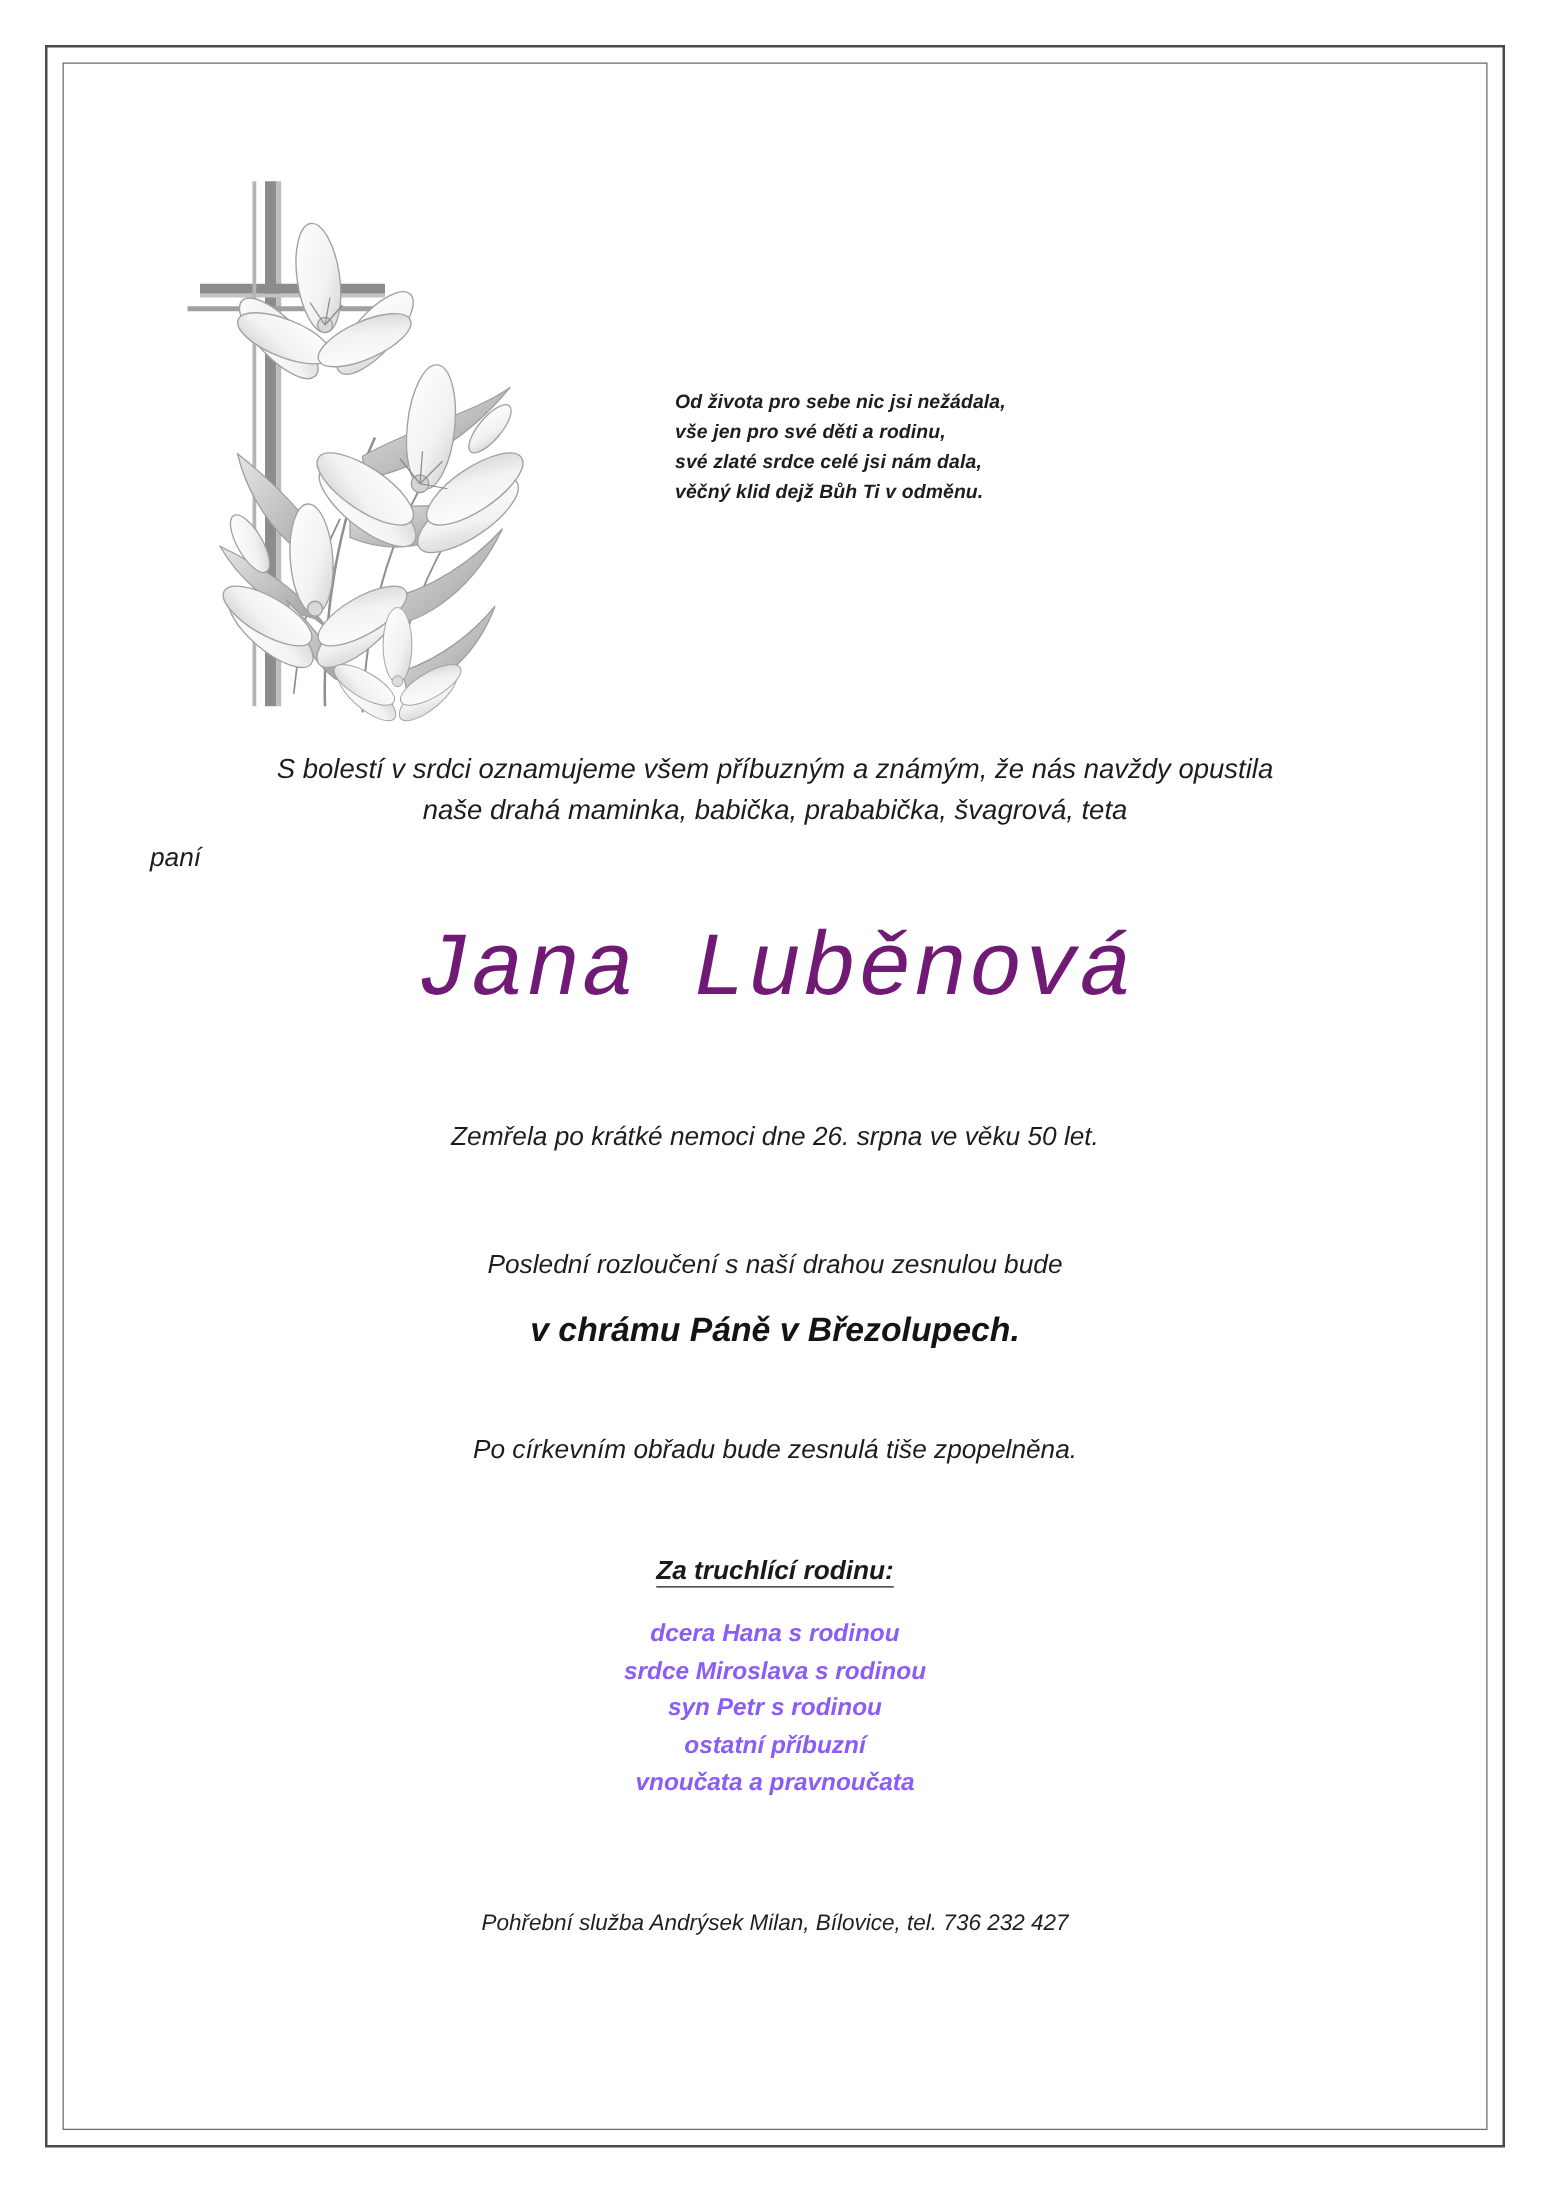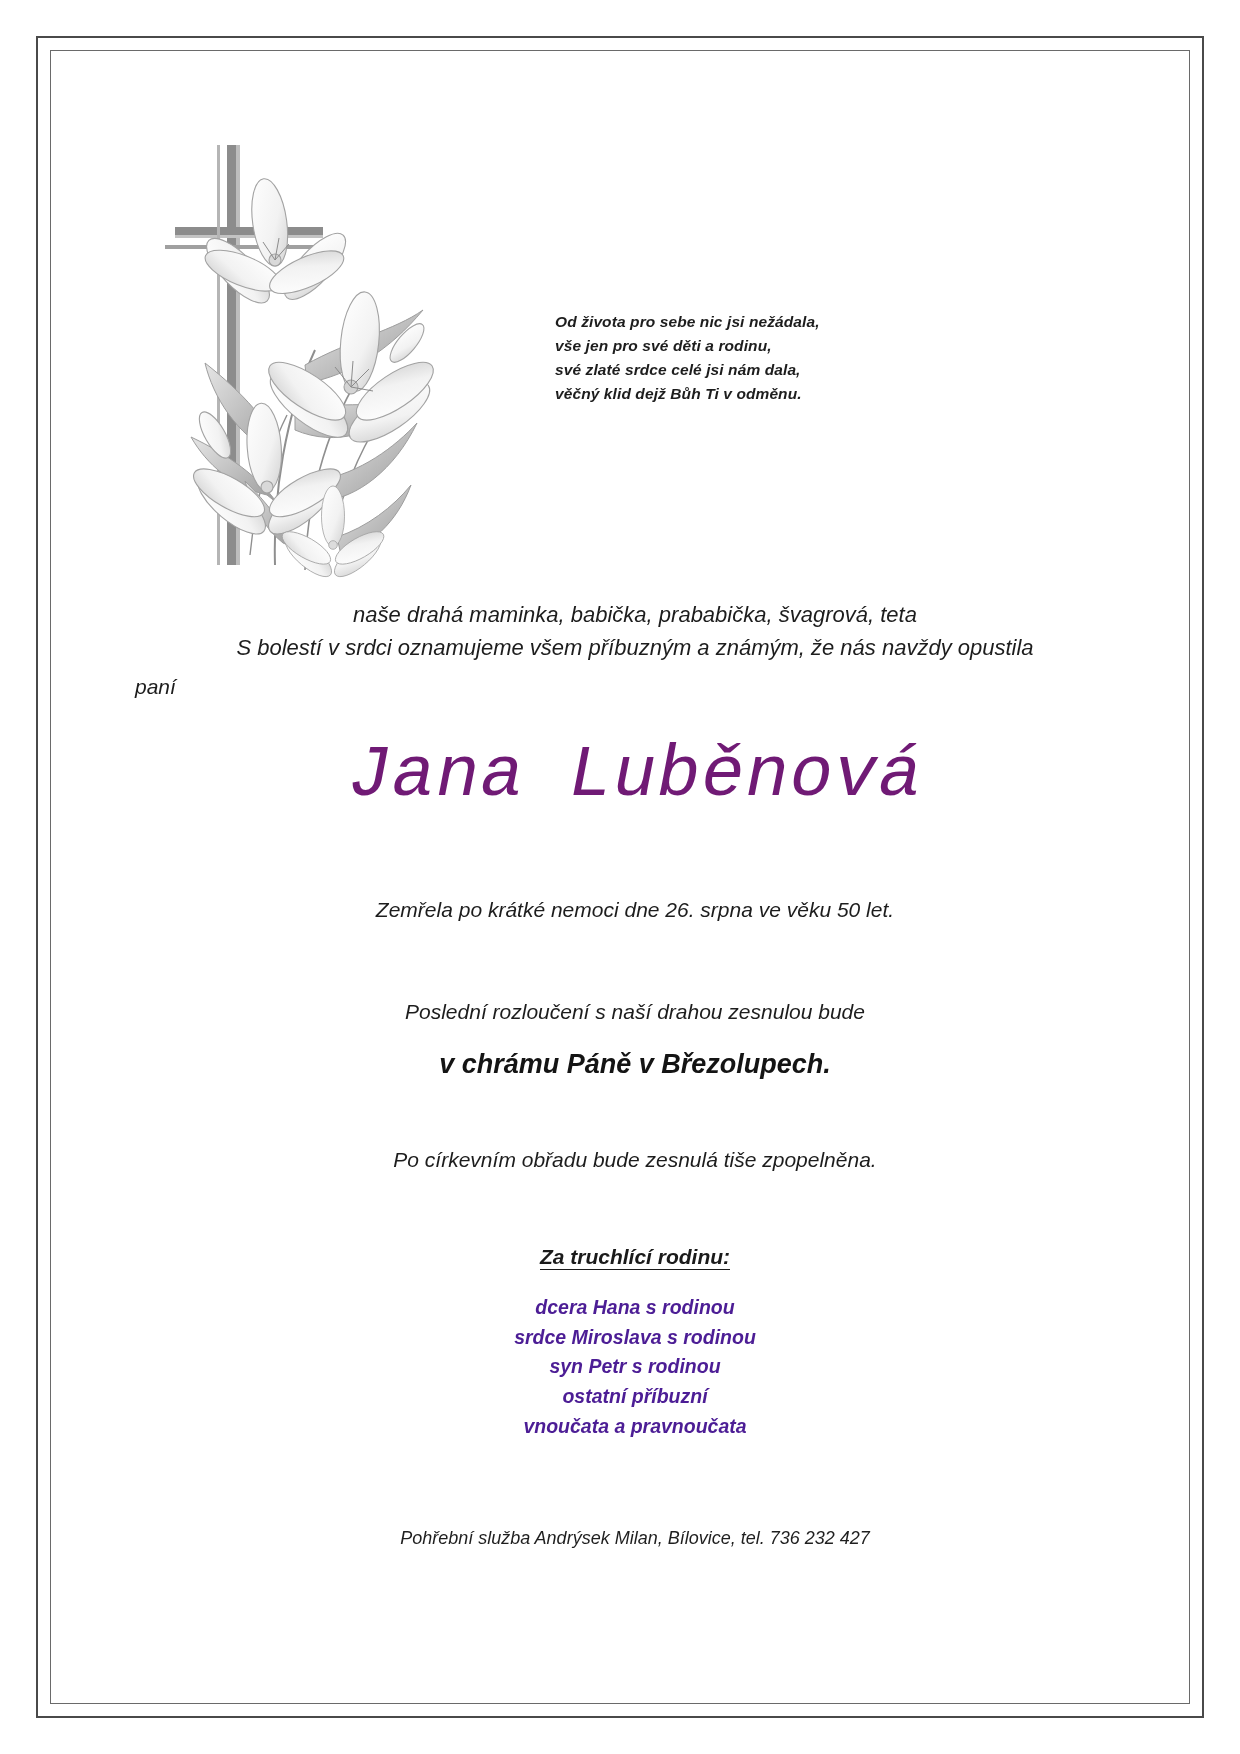--- a/index.html
+++ b/index.html
@@ -40,21 +40,21 @@
     left: 50px;
     top: 50px;
     width: 1140px;
     height: 1654px;
     border: 1px solid #6a6a6a;
     box-sizing: border-box;
   }
 
   .content {
     position: absolute;
-    left: 65px;
+    left: 50px;
     top: 50px;
     width: 904px;
     height: 1654px;
     padding-left: 31px;
   }
 
   
   .decoration {
     position: absolute;
     left: 90px;
@@ -180,21 +180,21 @@
   .family-list {
     position: absolute;
     left: 70px;
     top: 1243px;
     width: 1000px;
     text-align: center;
     font-size: 19.5px;
     font-style: italic;
     font-weight: bold;
     line-height: 1.52;
-    color: #4c1d95;
+    color: #8b5cf6;
   }
 
   .footer {
     position: absolute;
     left: 70px;
     top: 1478px;
     width: 1000px;
     text-align: center;
     font-size: 18px;
     font-style: italic;
@@ -312,22 +312,22 @@
     </div>
 
     <div class="verse">
       <span class="verse-line">Od života pro sebe nic jsi nežádala,</span>
       <span class="verse-line">vše jen pro své děti a rodinu,</span>
       <span class="verse-line">své zlaté srdce celé jsi nám dala,</span>
       <span class="verse-line">věčný klid dejž Bůh Ti v odměnu.</span>
     </div>
 
     <div class="announce">
+      <span class="announce-line">S bolestí v srdci oznamujeme všem příbuzným a známým, že nás navždy opustila</span>
       <span class="announce-line">naše drahá maminka, babička, prababička, švagrová, teta</span>
-      <span class="announce-line">S bolestí v srdci oznamujeme všem příbuzným a známým, že nás navždy opustila</span>
     </div>
 
     <div class="pani">paní</div>
 
     <div class="name">Jana Luběnová</div>
 
     <div class="death-line">Zemřela po krátké nemoci dne 26. srpna ve věku 50 let.</div>
 
     <div class="farewell-intro">Poslední rozloučení s naší drahou zesnulou bude</div>
 

